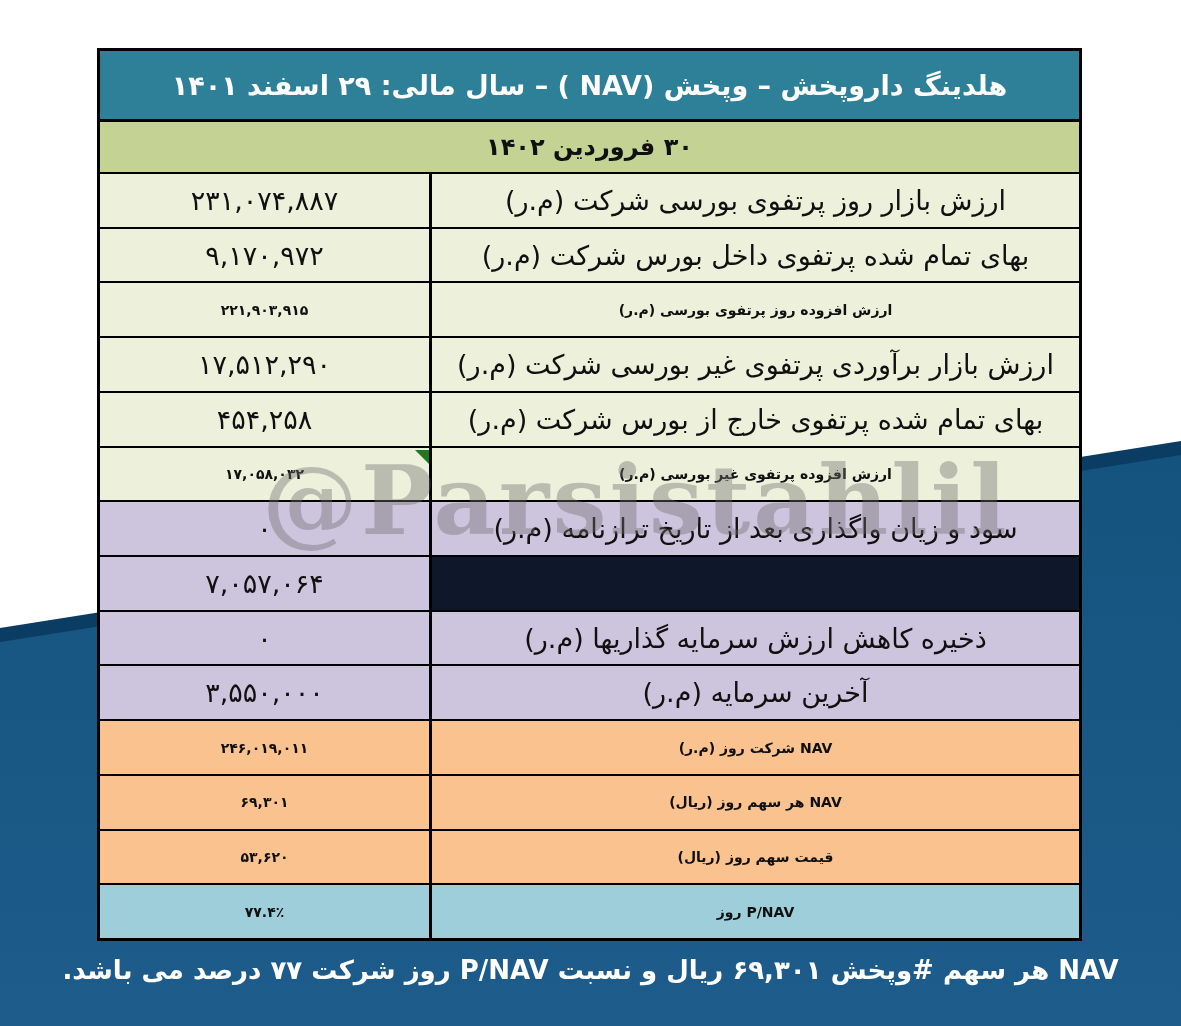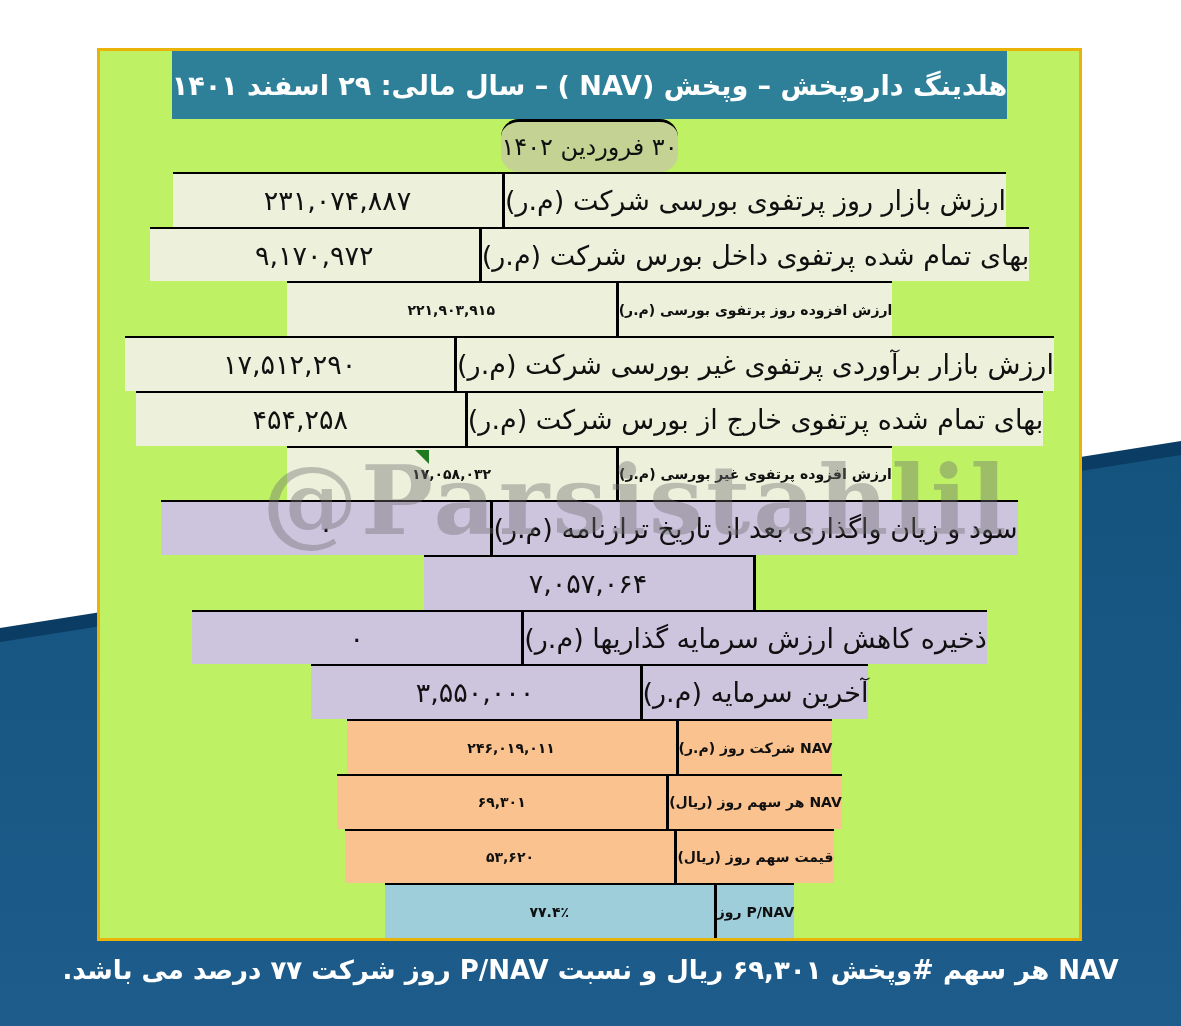--- a/index.html
+++ b/index.html
@@ -19,36 +19,36 @@
   }
   .wedge-edge{
     position:absolute;left:0;top:0;width:1181px;height:1026px;
     background:#0b3c63;
     clip-path:polygon(0px 628px,1181px 441px,1181px 455px,0px 642px);
     z-index:1;
   }
   
   .nav-table{
     position:absolute;left:97px;top:48px;width:985px;height:893px;
-    border:3px solid #eab308;background:#bef264;
+    border:3px solid #000000;background:#0f172a;
     display:flex;flex-direction:column;
-    z-index:2;box-sizing:border-box;align-items:center;
+    z-index:2;box-sizing:border-box;
   }
   .t-header{
     height:68px;flex:0 0 auto;
     background:#2e8099;color:#ffffff;
     display:flex;align-items:center;justify-content:center;
     font-size:27px;font-weight:bold;
   }
   .t-date{
     height:50px;flex:0 0 auto;
     background:#c4d394;color:#101010;
     border-top:3px solid #000;
     display:flex;align-items:center;justify-content:center;
-    font-size:24px;font-weight:normal;border-radius:18px;
+    font-size:24px;font-weight:bold;
   }
   .t-row{
     flex:1 1 0;display:flex;flex-direction:row;
     border-top:2px solid #000;min-height:0;
   }
   .cell{
     display:flex;align-items:center;justify-content:center;
     color:#101010;font-size:27px;box-sizing:border-box;
   }
   .cell-value{

